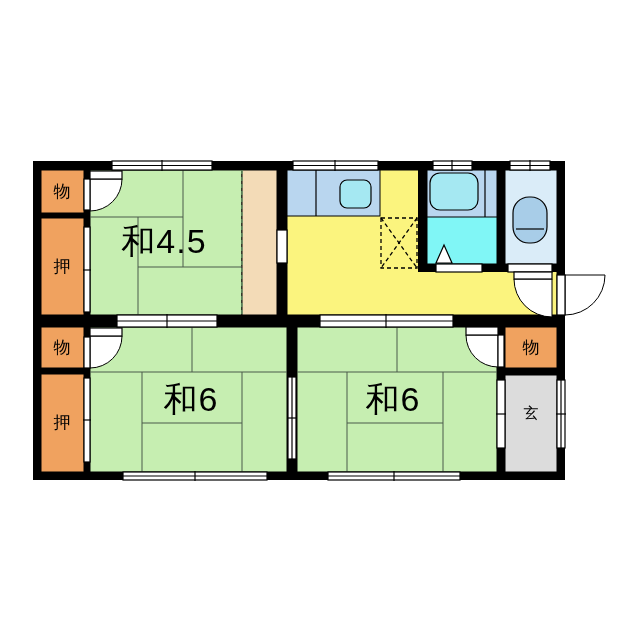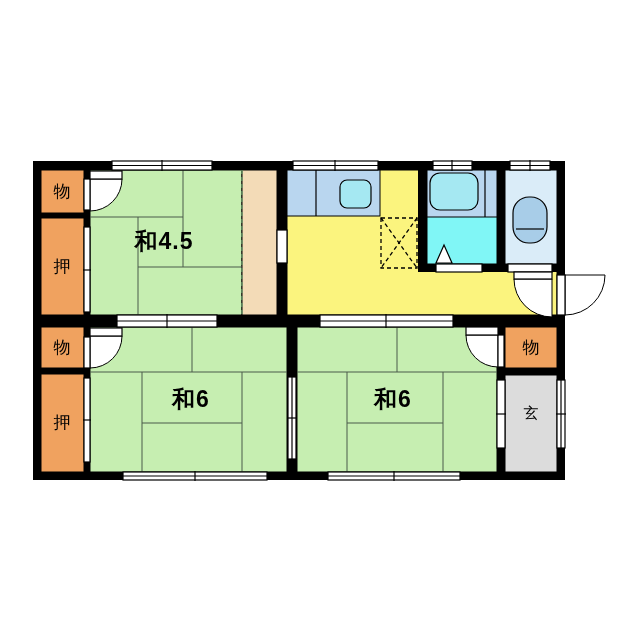--- a/index.html
+++ b/index.html
@@ -19,21 +19,21 @@
   .gen {fill:var(--c-genkan_floor);stroke:#000;stroke-width:1;}
   .wh  {fill:#fff;stroke:#000;stroke-width:1.2;}
   .ml  {stroke:var(--c-mat_line);stroke-width:1;}
   .blk {stroke:#000;stroke-width:1.2;}
   .dsh {stroke:#000;stroke-width:1.3;fill:none;stroke-dasharray:4 3;}
   .dshg{stroke:var(--c-dashed);stroke-width:1.3;fill:none;stroke-dasharray:4 3;}
   .arc {fill:#fff;stroke:#000;stroke-width:1;}
   .lbl{position:absolute;transform:translate(-50%,-50%);color:#000;white-space:nowrap;
        font-family:"Liberation Sans","DejaVu Sans",sans-serif;line-height:1;}
   .lbl-sm{font-size:17px;}
-  .lbl-lg{font-size:23px;font-weight:700;letter-spacing:1px;text-align:right;}
+  .lbl-lg{font-size:34px;font-weight:400;letter-spacing:1px;text-align:right;}
   .lbl-xs{font-size:15px;}
 </style>
 </head>
 <body>
 
 <div id="stage">
 <svg width="640" height="640" viewBox="0 0 640 640">
 
   <rect x="287" y="170" width="270" height="145" class="kit"></rect>
   <rect x="90" y="170" width="152" height="145" class="tat"></rect>

